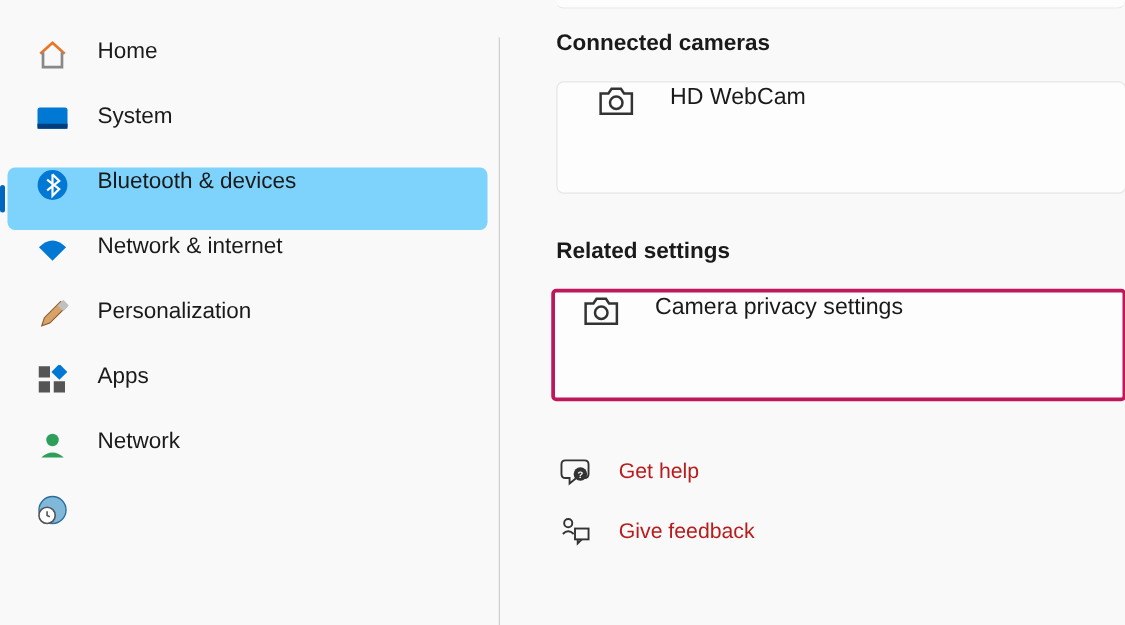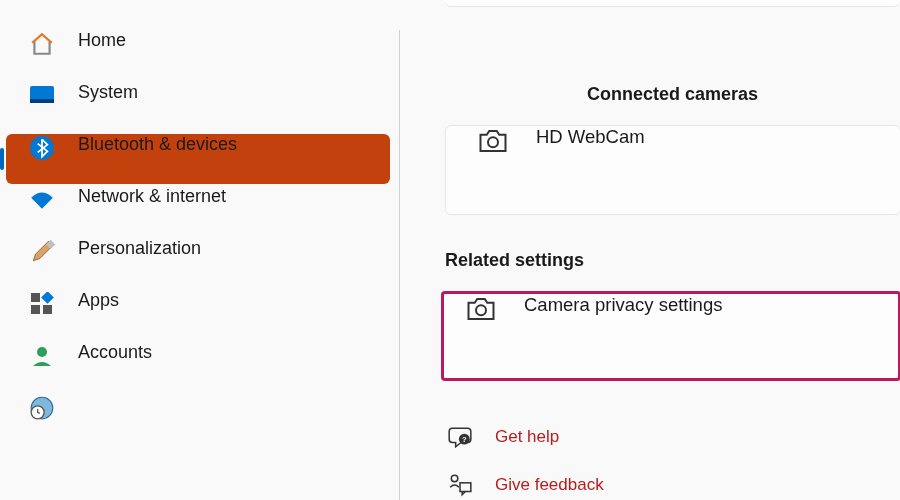--- a/index.html
+++ b/index.html
@@ -31,21 +31,21 @@
       align-items: flex-start;
       height: 50px;
       padding-left: 22px;
       font-size: 18px;
       cursor: pointer;
       position: relative;
       border-radius: 6px;
       margin: 2px 10px 2px 6px;
     }
     .nav-item.active {
-      background: #c2410c;
+      background: #7dd3fc;
     }
     .nav-item.active::before {
       content: "";
       position: absolute;
       left: -6px;
       top: 14px;
       bottom: 14px;
       width: 4px;
       background: #0067c0;
       border-radius: 2px;
@@ -63,21 +63,21 @@
       flex: 1;
       padding: 0 0 0 45px;
       position: relative;
     }
     .section-title {
       font-size: 18px;
       font-weight: 600;
       margin-top: 35px;
       margin-bottom: 20px;
     }
-    .section-title.first { margin-top: 84px; text-align: center; }
+    .section-title.first { margin-top: 24px; }
     .card {
       background: #fdfdfd;
       border: 1px solid #e6e6e6;
       border-radius: 6px;
       height: 90px;
       display: flex;
       padding-left: 32px;
       font-size: 18.5px;
       cursor: pointer;
       margin-right: -1px;
@@ -184,21 +184,21 @@
     </span>
     <span>Apps</span>
   </div>
   <div class="nav-item">
     <span class="nav-icon">
       <svg width="24" height="24" viewBox="0 0 24 24">
           <circle cx="12" cy="8" r="5" fill="#2e9e5b"></circle>
           <path d="M3 22 Q12 14 21 22 Z" fill="#2e9e5b"></path>
         </svg>
     </span>
-    <span>Accounts</span>
+    <span>Network</span>
   </div>
   <div class="nav-item">
     <span class="nav-icon">
       <svg width="26" height="26" viewBox="0 0 24 24">
           <circle cx="12" cy="12" r="10" fill="#7fb8d8" stroke="#2a6e9e" stroke-width="1"></circle>
           <circle cx="8" cy="16" r="6" fill="#fff" stroke="#555" stroke-width="1.2"></circle>
           <path d="M8 13 L8 16 L10 17" stroke="#555" stroke-width="1.2" fill="none"></path>
         </svg>
     </span>
   </div>

